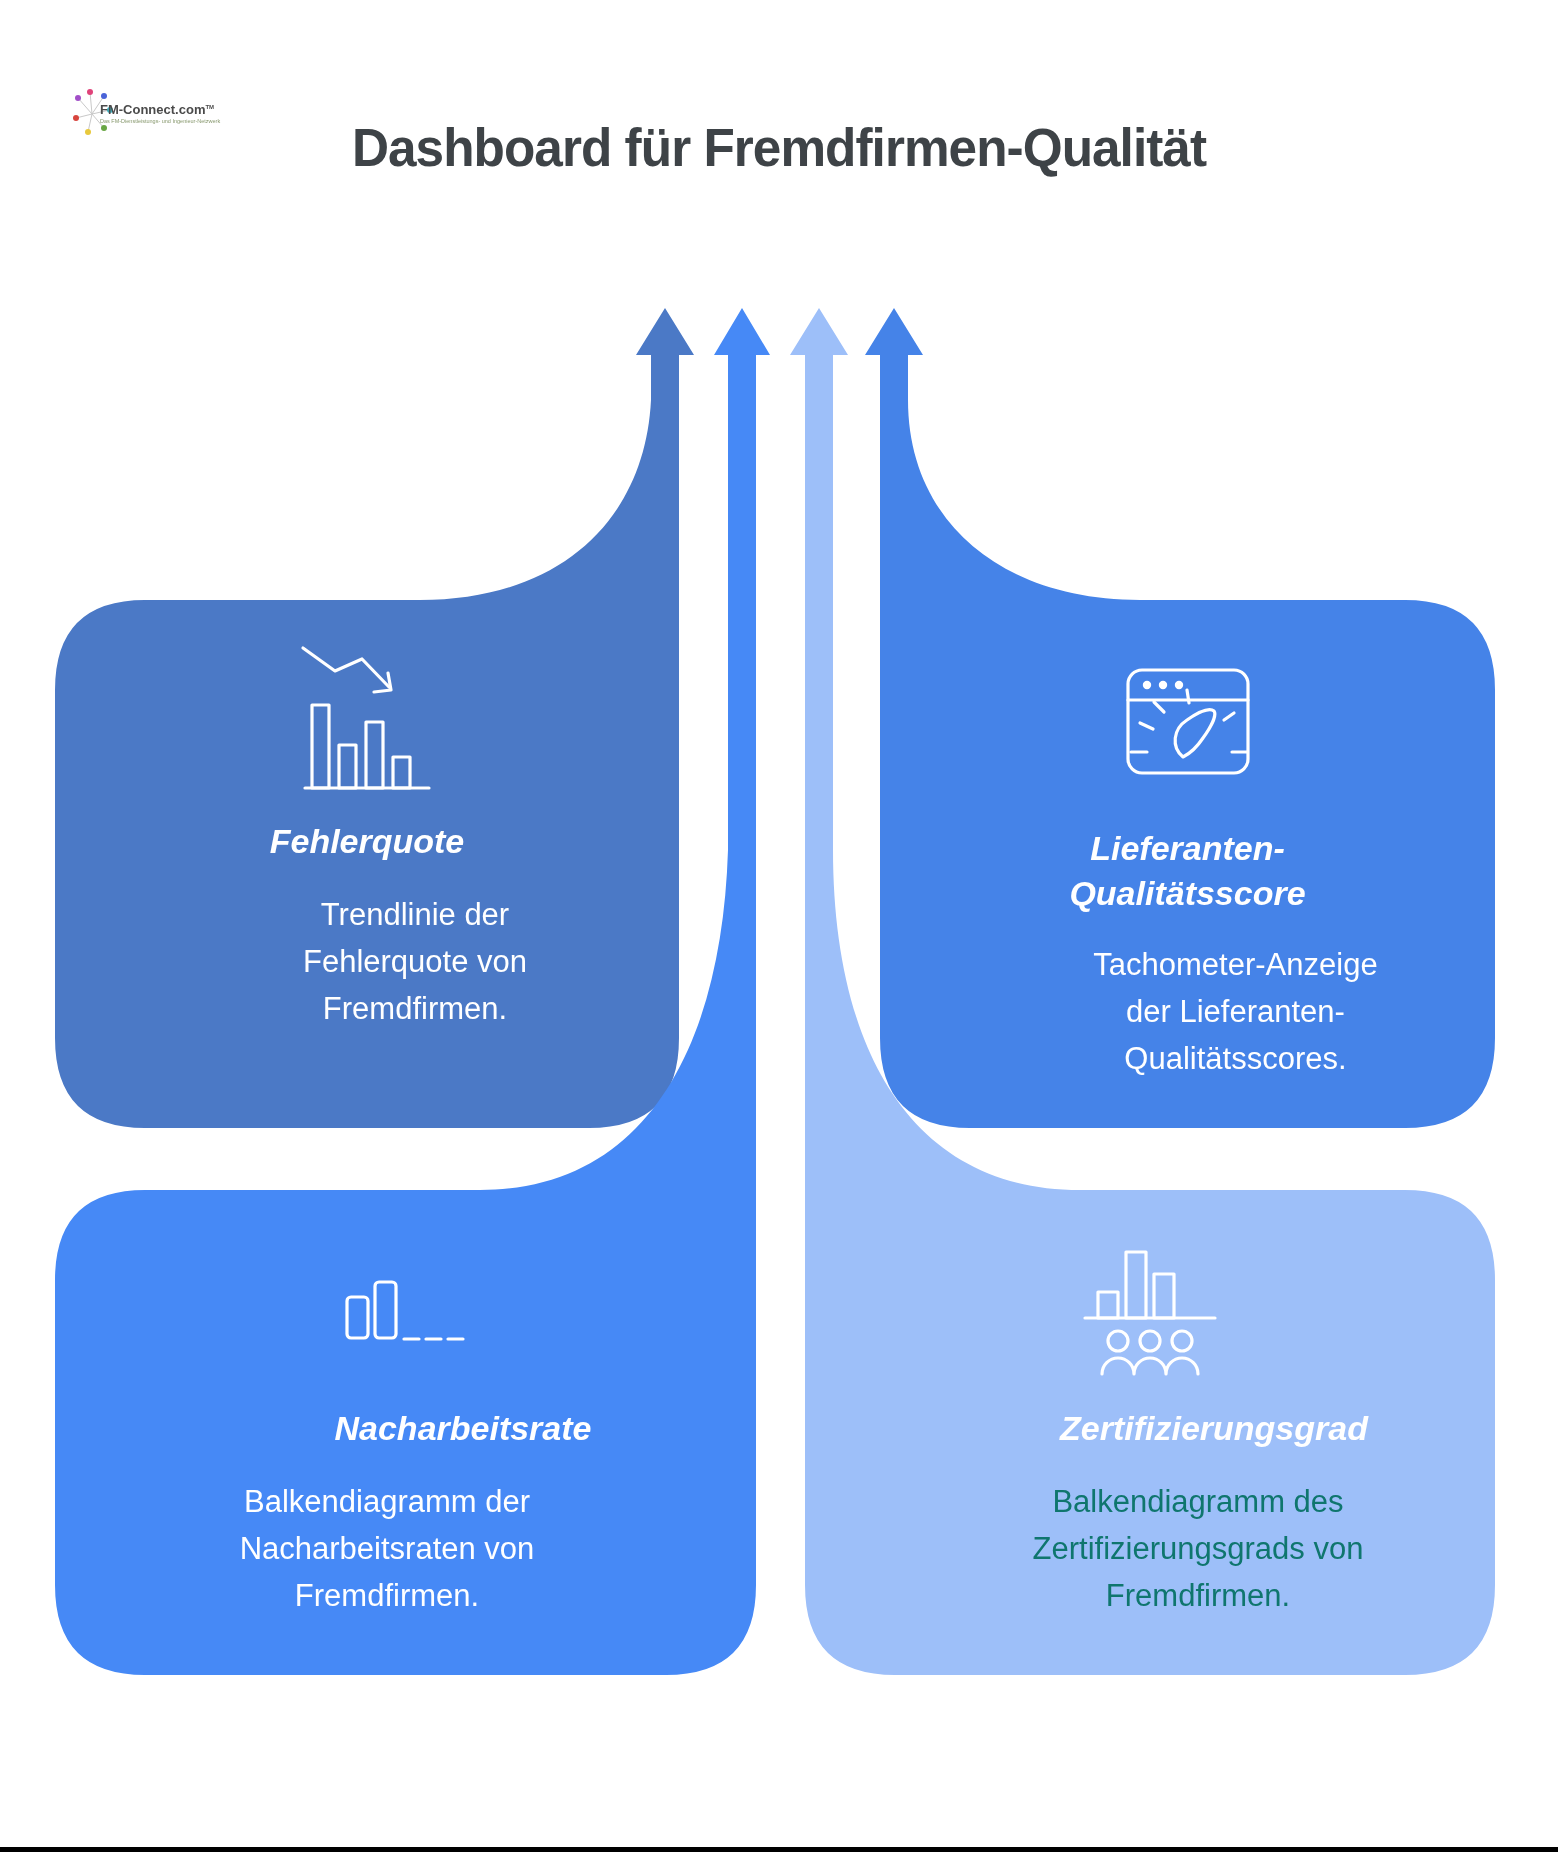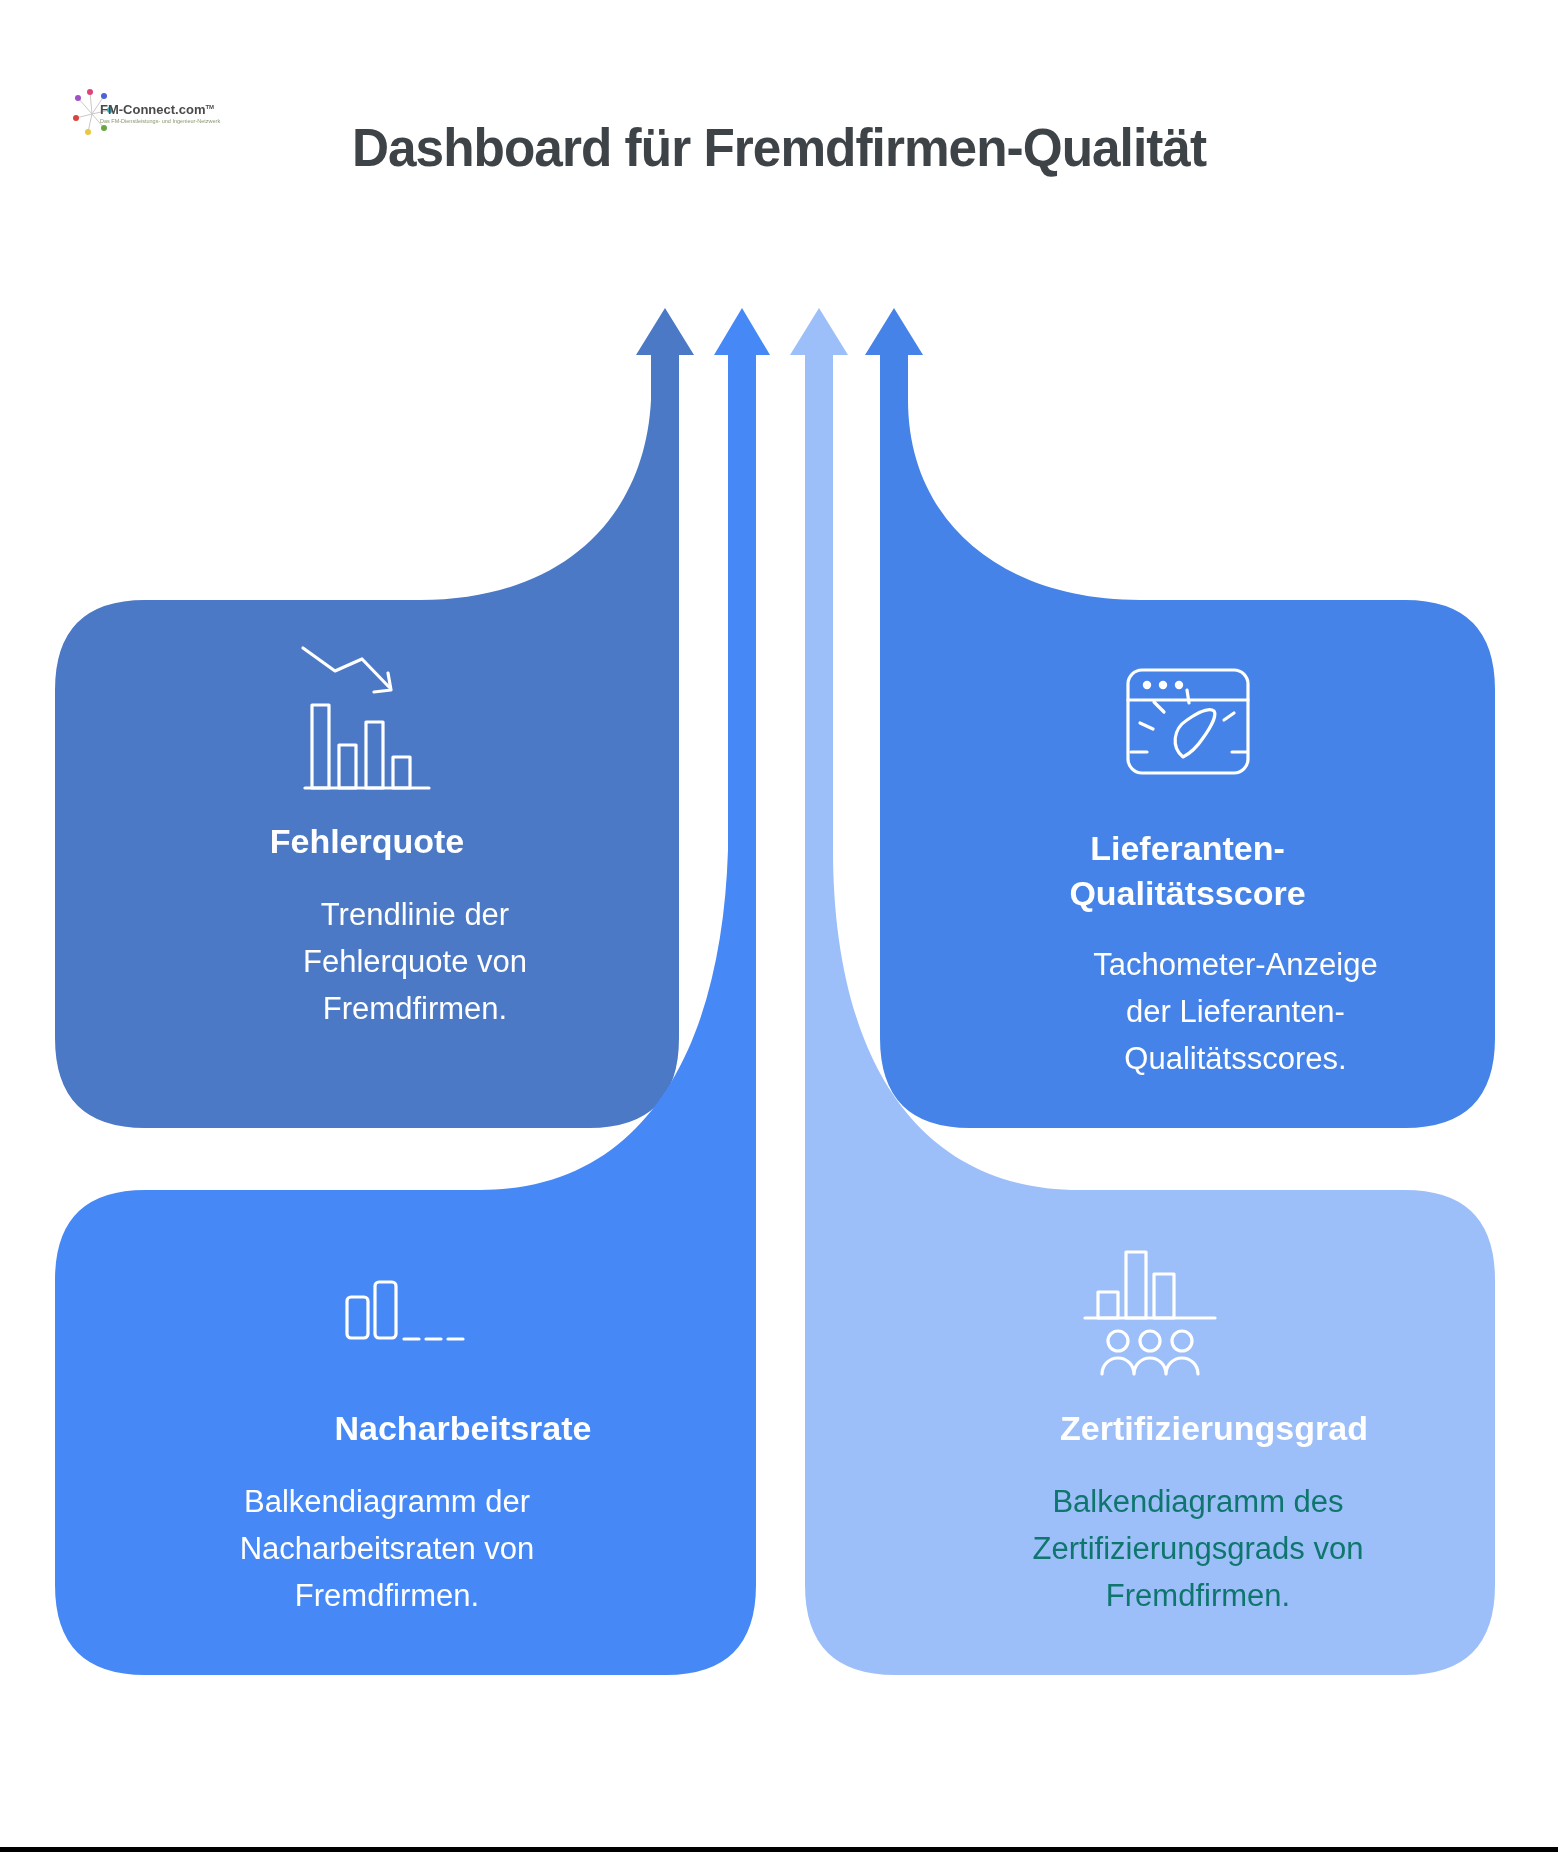--- a/index.html
+++ b/index.html
@@ -12,21 +12,21 @@
 
   .main-title {
     position:absolute; left:0; top:118px; width:1558px;
     margin:0; text-align:center;
     font-size:54px; line-height:58px; font-weight:700;
     letter-spacing:-1px;
     transform:scaleX(.95); transform-origin:50% 50%;
   }
 
   .panel-text { position:absolute; text-align:center; }
-  .ptitle { margin:0; font-weight:700; font-size:34px; line-height:45px; white-space:pre-line; }
+  .ptitle { margin:0; font-weight:700; font-size:34px; line-height:45px; white-space:pre-line;font-style:italic; }
   .pdesc  { margin:0; font-weight:400; font-size:31px; line-height:47px; white-space:pre-line;padding-left:48px; }
 
   #t1 { left:55px;  top:819px;  width:624px; }
   #d1 { left:55px;  top:891px;  width:624px; }
   #t2 { left:880px; top:826px;  width:615px; }
   #d2 { left:880px; top:941px;  width:615px; }
   #t3 { left:55px;  top:1406px; width:816px; }
   #d3 { left:55px;  top:1478px; width:568px; }
   #t4 { left:805px; top:1406px; width:818px; }
   #d4 { left:805px; top:1478px; width:690px; }

